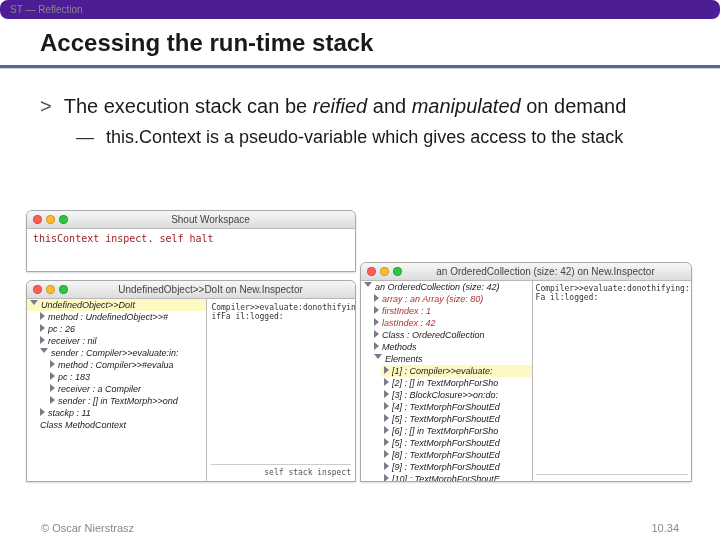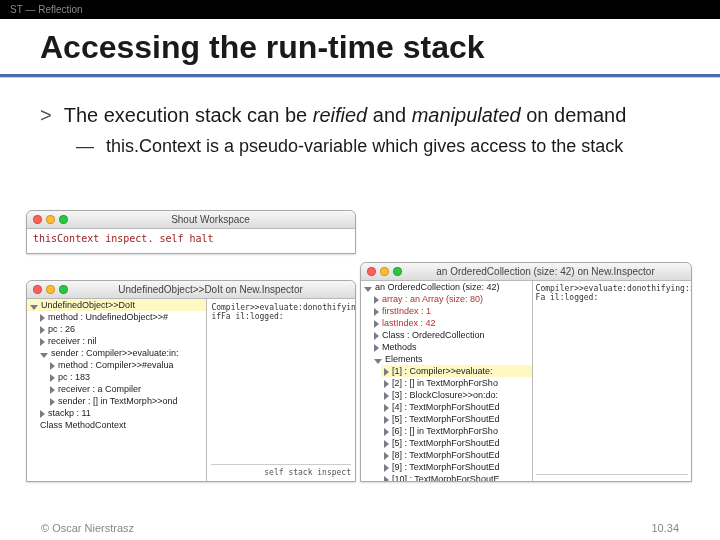--- a/index.html
+++ b/index.html
@@ -1,19 +1,19 @@
 <!DOCTYPE html>
 <html><head>
 <meta charset="utf-8">
 <style>
 * { box-sizing: border-box; margin: 0; padding: 0; }
 body { width: 720px; height: 540px; font-family: Arial, Helvetica, sans-serif; background: #fff; position: relative; overflow: hidden; }
 
-.slide-header { background: #000000; padding: 4px 10px; font-size: 10px; color: #888; }
-.slide-title { font-size: 32px; font-weight: bold; color: #1a1a1a; padding: 10px 0 8px 40px; }
+.slide-header { background: #4c1d95; padding: 4px 10px; font-size: 10px; color: #888; border-radius: 8px; }
+.slide-title { font-size: 24px; font-weight: bold; color: #1a1a1a; padding: 10px 0 8px 40px; }
 .title-underline { height: 3px; background: #4b6ca8; width: 100%; }
 .thin-line { height: 1px; background: #d0d0d0; width: 100%; }
 
 .content { padding: 24px 40px 0 40px; }
 .bullet-row { display: flex; gap: 12px; font-size: 20px; color: #1a1a1a; line-height: 1.3; }
 .bullet-marker { color: #555; font-weight: normal; }
 .bullet-text { flex: 1; }
 .subbullet-row { display: flex; gap: 12px; font-size: 18px; color: #1a1a1a; margin-left: 36px; margin-top: 8px; }
 .dash { color: #333; }
 .ital { font-style: italic; }
@@ -22,29 +22,29 @@
 
 .mac-window { background: #fff; border: 1px solid #aaa; border-radius: 6px 6px 0 0; position: absolute; font-size: 9px; box-shadow: 0 1px 2px rgba(0,0,0,0.15); }
 .mac-title { height: 18px; background: linear-gradient(#f7f7f7,#dcdcdc); border-bottom: 1px solid #b8b8b8; display: flex; align-items: center; padding: 0 6px; border-radius: 6px 6px 0 0; gap: 4px; }
 .traffic { display: flex; gap: 4px; }
 .tl { width: 9px; height: 9px; border-radius: 50%; border: 1px solid rgba(0,0,0,0.2); }
 .tl.red { background: #ff5f57; }
 .tl.yel { background: #febc2e; }
 .tl.grn { background: #28c840; }
 .mac-title-text { flex: 1; text-align: center; color: #444; font-size: 10px; }
 
-.win1 { left: 0; top: 0; width: 330px; height: 44px; }
+.win1 { left: 0; top: 0; width: 330px; height: 62px; }
 .win1 .code-area { padding: 4px 6px; font-family: Menlo, monospace; font-size: 10px; color: #a02020; height: 38px; overflow: hidden; }
 
 .win2 { left: 0; top: 70px; width: 330px; height: 202px; }
 .split { display: flex; height: calc(100% - 18px); }
 .left-pane { width: 55%; border-right: 1px solid #bbb; overflow: hidden; }
 .right-pane { flex: 1; overflow: hidden; font-family: Menlo, monospace; font-size: 8px; color: #555; padding: 4px; display: flex; flex-direction: column; }
 .selected-row { background: #fef9c3; }
-.tree-row { display: flex; align-items: flex-end; gap: 3px; padding: 1px 3px; font-family: "Lucida Grande", sans-serif; font-size: 9px; color: #222; white-space: nowrap; }
+.tree-row { display: flex; align-items: flex-start; gap: 3px; padding: 1px 3px; font-family: "Lucida Grande", sans-serif; font-size: 9px; color: #222; white-space: nowrap; font-style: italic; }
 .tri { width: 0; height: 0; border-top: 4px solid transparent; border-bottom: 4px solid transparent; border-left: 5px solid #7a7a88; flex-shrink: 0; }
 .tri.open { border-left: none; border-top: 5px solid #7a7a88; border-right: 4px solid transparent; border-left: 4px solid transparent; border-bottom: none; }
 .indent { margin-left: 10px; }
 .right-pane .topline { font-size: 8px; color: #333; }
 .right-pane .bottom { margin-top: auto; border-top: 1px solid #ccc; padding: 3px 0 0 0; text-align: right; }
 
 .win3 { left: 334px; top: 52px; width: 332px; height: 220px; }
 .win3 .split { height: calc(100% - 18px); }
 .win3 .left-pane { width: 52%; }
 .win3 .right-pane { font-size: 8px; padding: 3px; }

